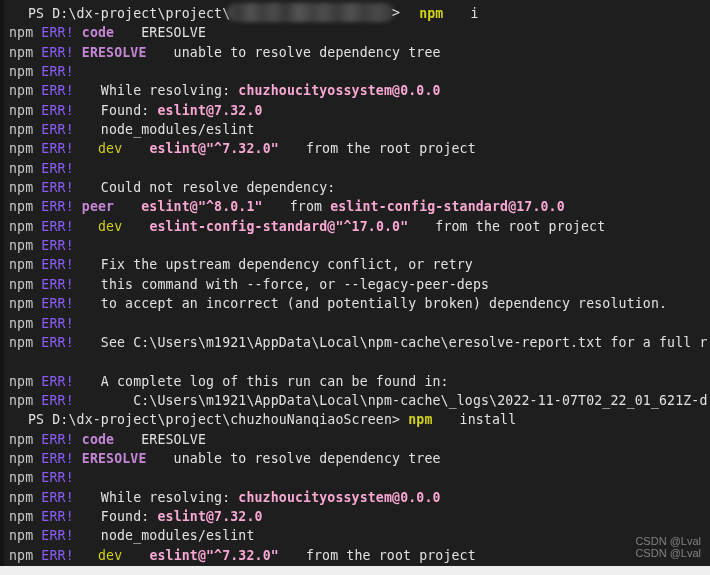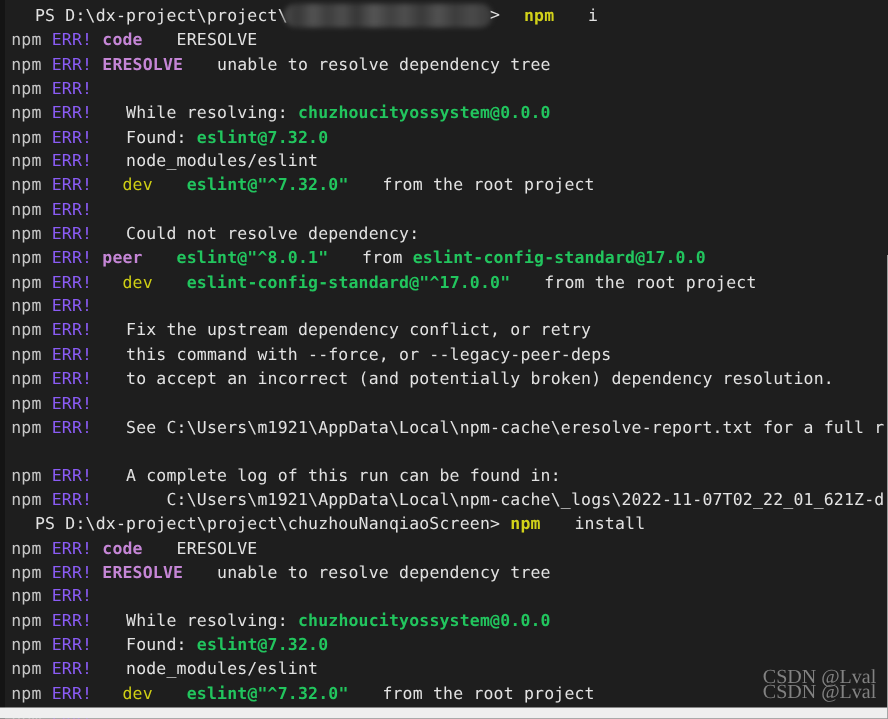--- a/index.html
+++ b/index.html
@@ -46,21 +46,21 @@
     height: 19.35px;
     white-space: pre;
     overflow: hidden;
   }
   
   .t-prefix  { color: #c8c8c8; }
   .t-err     { color: #8b5cf6; }
   .t-magenta { color: #c586d6; font-weight: bold; }
   .t-yellow  { color: #cfcf14; }
   .t-plain   { color: #e2e2e2; margin-left: 19px; }
-  .t-bold    { color: #22c55e; font-weight: bold; }
+  .t-bold    { color: #f9a8d4; font-weight: bold; }
   .t-cmd     { color: #d2d21a; font-weight: bold; }
 
   
   #redaction {
     position: absolute;
     left: 227px;
     top: 3px;
     width: 167px;
     height: 19px;
     border-radius: 10px;
@@ -85,22 +85,22 @@
     white-space: pre;
   }
 
   
   #watermark {
     position: absolute;
     right: 9px;
     bottom: 16px;
     z-index: 6;
     text-align: right;
-    font-family: Liberation Serif, serif;
-    font-size: 16px;
+    font-family: Liberation Sans, sans-serif;
+    font-size: 11px;
     line-height: 11.5px;
     color: #8d8d8d;
     opacity: 0.9;
     pointer-events: none;
   }
   
   #bottom-strip {
     position: absolute;
     left: 0;
     bottom: 0;

